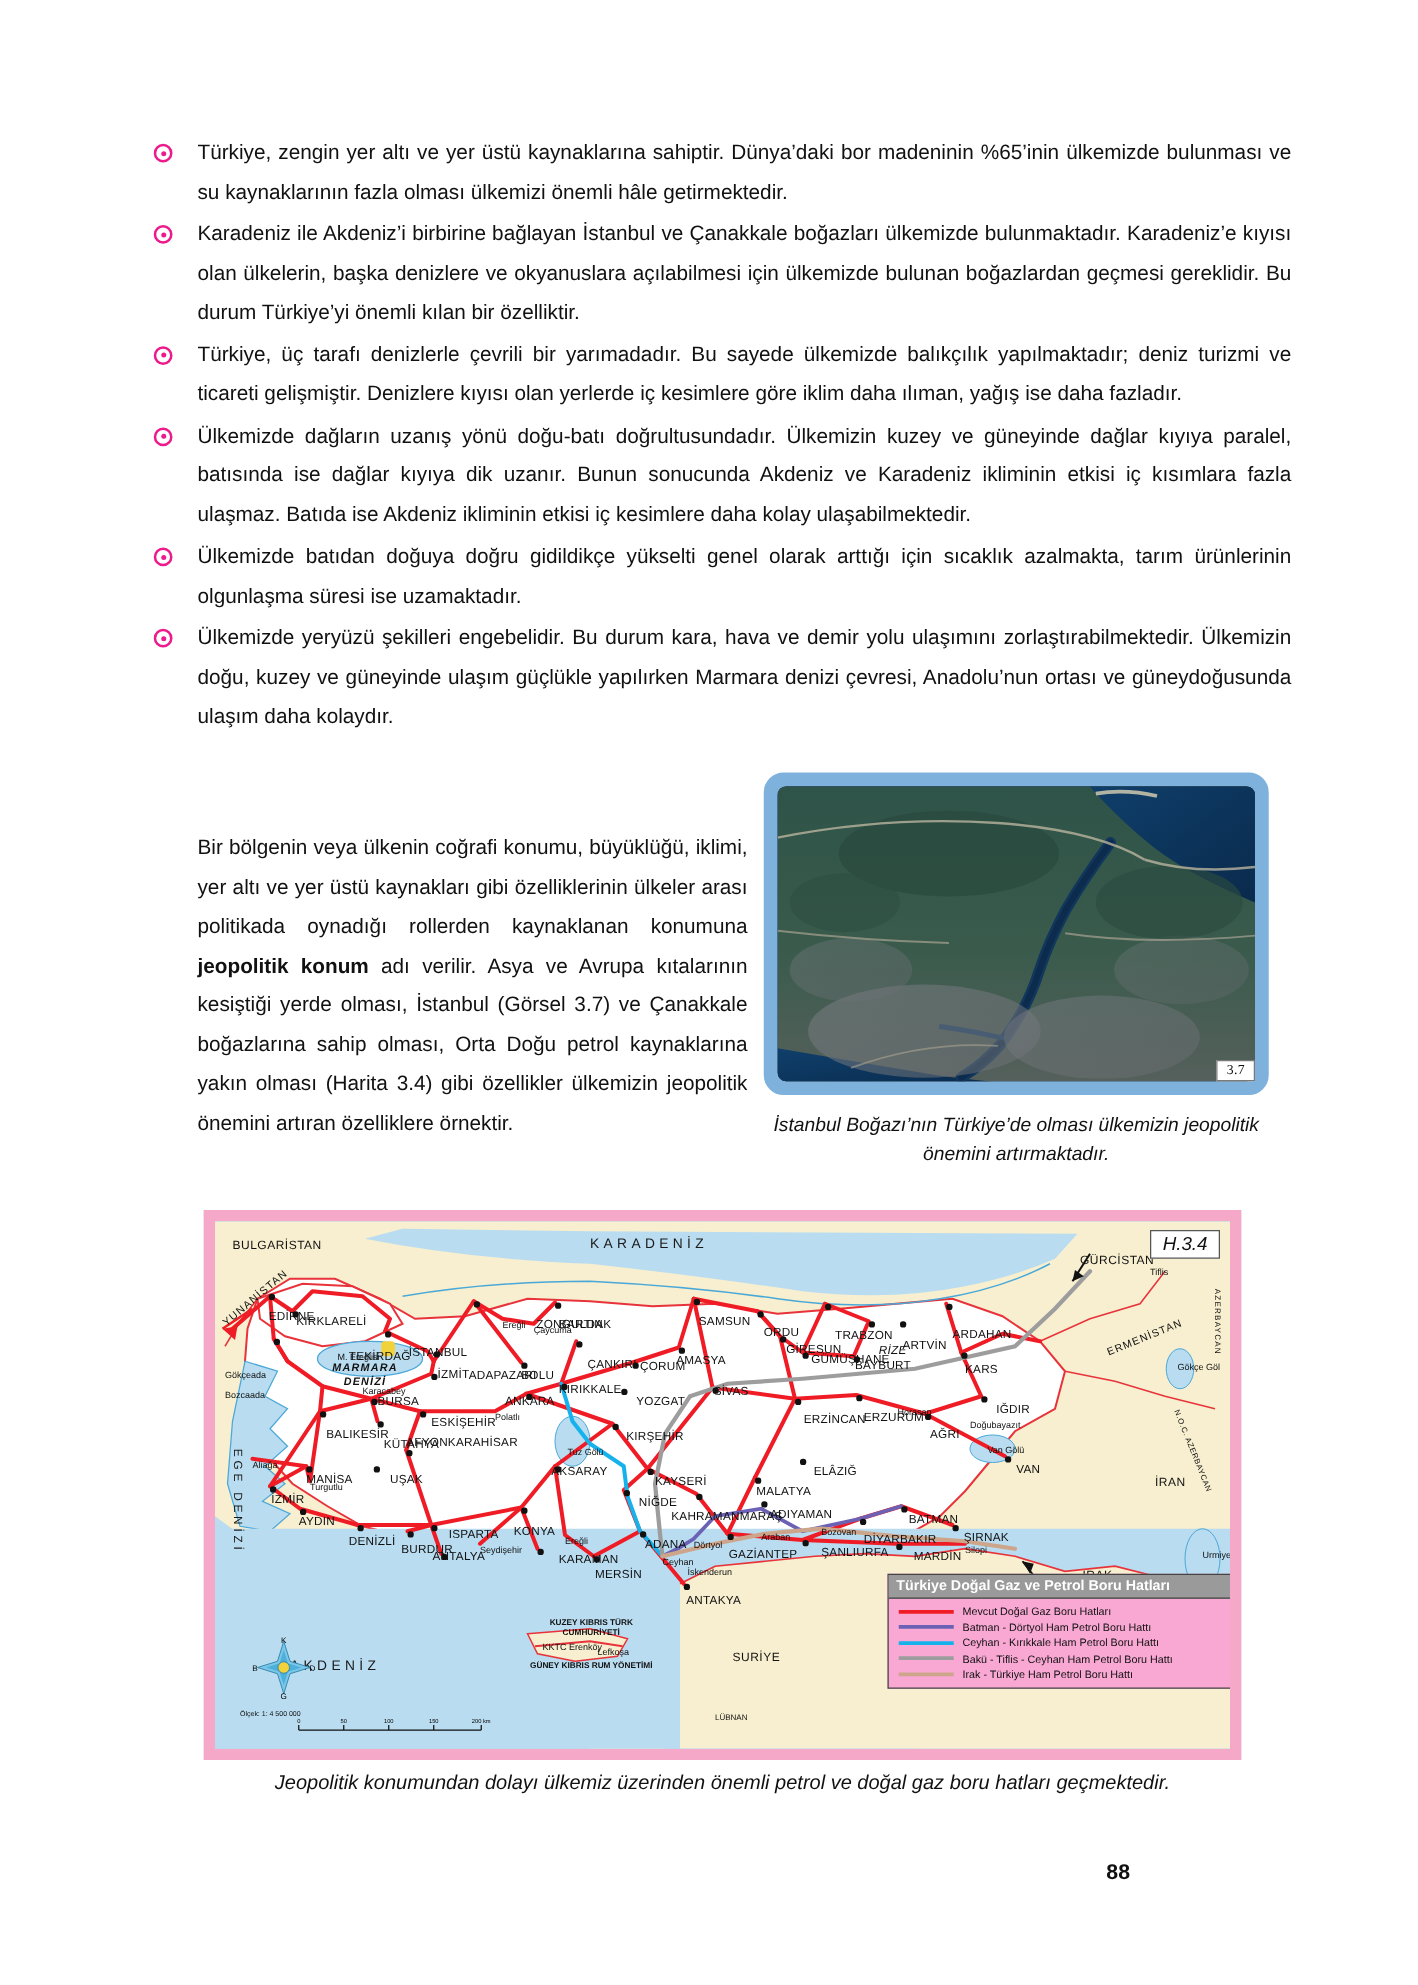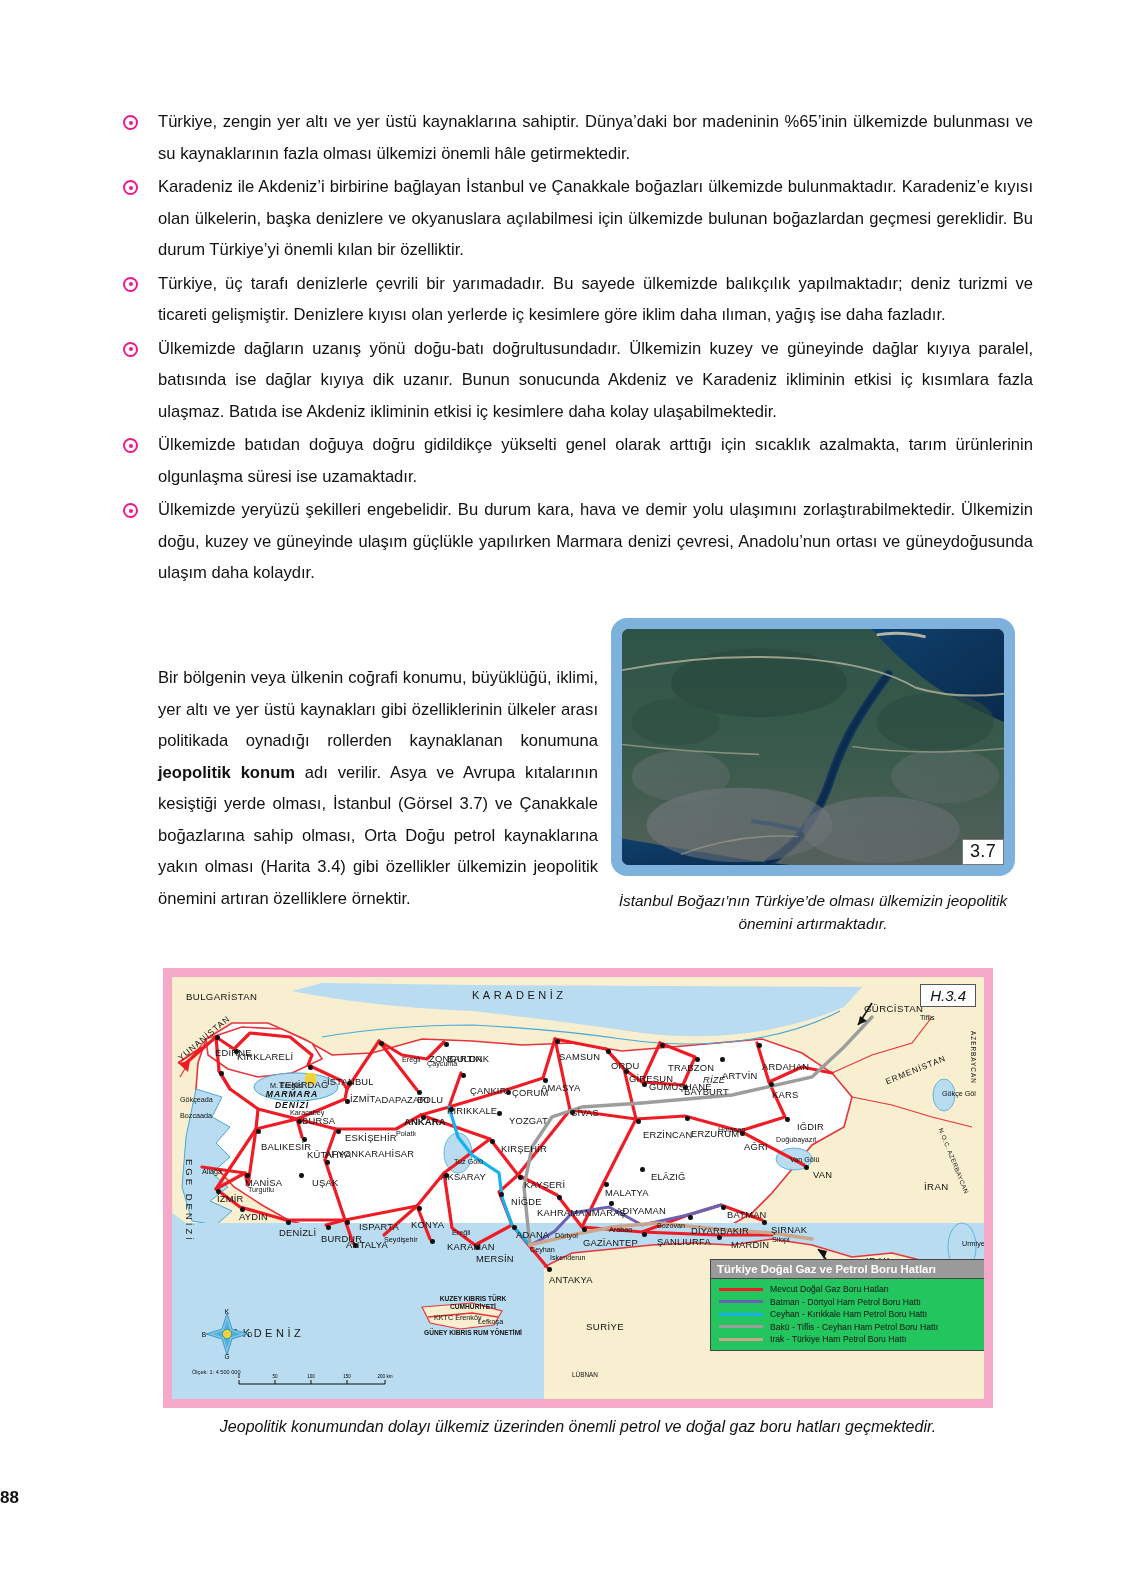--- a/index.html
+++ b/index.html
@@ -50,62 +50,62 @@
     background:#7eb2dd; box-sizing:border-box; overflow:hidden;
   }
   .photo-inner {
     position:absolute; left:4px; top:4px; right:4px; bottom:4px;
     border-radius:7px; overflow:hidden; background:#17324e;
   }
   .sat { position:absolute; inset:0; }
   .fig-no {
     position:absolute; right:4px; bottom:4px;
     background:#ffffff; border:1px solid #7a7a7a;
-    font-size:18px; padding:1px 7px 2px 7px; letter-spacing:.3px;
+    font-size:11px; padding:1px 7px 2px 7px; letter-spacing:.3px;font-family:Liberation Serif, serif;
   }
   .fig-cap {
     margin-top:13px; width:404px; text-align:center;
     font-style:italic; font-size:15.4px; line-height:23px; color:#111;
   }
 
   
   .mapbox {
     position:absolute; left:163px; top:968px; width:830px; height:440px;
     border:9px solid #f6a8c9; background:#b9dcf0; box-sizing:border-box;
   }
   .mapinner { position:absolute; inset:0; overflow:hidden; }
   .map-cap {
     position:absolute; left:123px; top:1418px; width:910px;
     text-align:center; font-style:italic; font-size:16px; color:#111;
   }
   .page-no {
     position:absolute; left:0; top:1488px; width:904px;
-    text-align:left; font-size:17px; font-weight:bold;
+    text-align:right; font-size:17px; font-weight:bold;
   }
 
   
   .lbl { position:absolute; white-space:nowrap; font-family:"Liberation Sans", sans-serif; color:#111; }
   .city   { font-size:9.4px; letter-spacing:.2px; }
-  .city-b { font-size:9.6px; font-weight:bold; }
+  .city-b { font-size:9.6px; font-weight:normal; }
   .town   { font-size:7.2px; }
   .country{ font-size:9.6px; letter-spacing:.4px; }
   .sea    { font-size:11px; letter-spacing:3.5px; color:#1a1a1a; }
   .sea-sm { font-size:8.6px; font-weight:bold; font-style:italic; letter-spacing:1px; }
   .dot { position:absolute; width:4.6px; height:4.6px; background:#111; border-radius:50%; }
 
   .hlabel {
     position:absolute; right:8px; top:7px;
     background:#fff; border:1px solid #555; padding:2px 9px;
     font-size:15px; font-style:italic;
   }
 
   
   .legend {
     position:absolute; left:538px; top:282px; width:296px;
-    background:#22c55e; border:1px solid #444; box-sizing:border-box;
+    background:#f9a8d4; border:1px solid #444; box-sizing:border-box;
   }
   .legend-title {
     background:#9a9a9a; color:#fff; font-weight:bold; font-size:11.4px;
     padding:3px 6px; border-bottom:1px solid #444; white-space:nowrap;
   }
   .legend-body { padding:4px 5px 4px 5px; }
   .legend-row { display:flex; align-items:center; height:12.5px; }
   .legend-swatch { flex:0 0 auto; width:44px; height:3.4px; margin:0 7px 0 3px; }
   .legend-text { font-size:8.6px; white-space:nowrap; }
 

